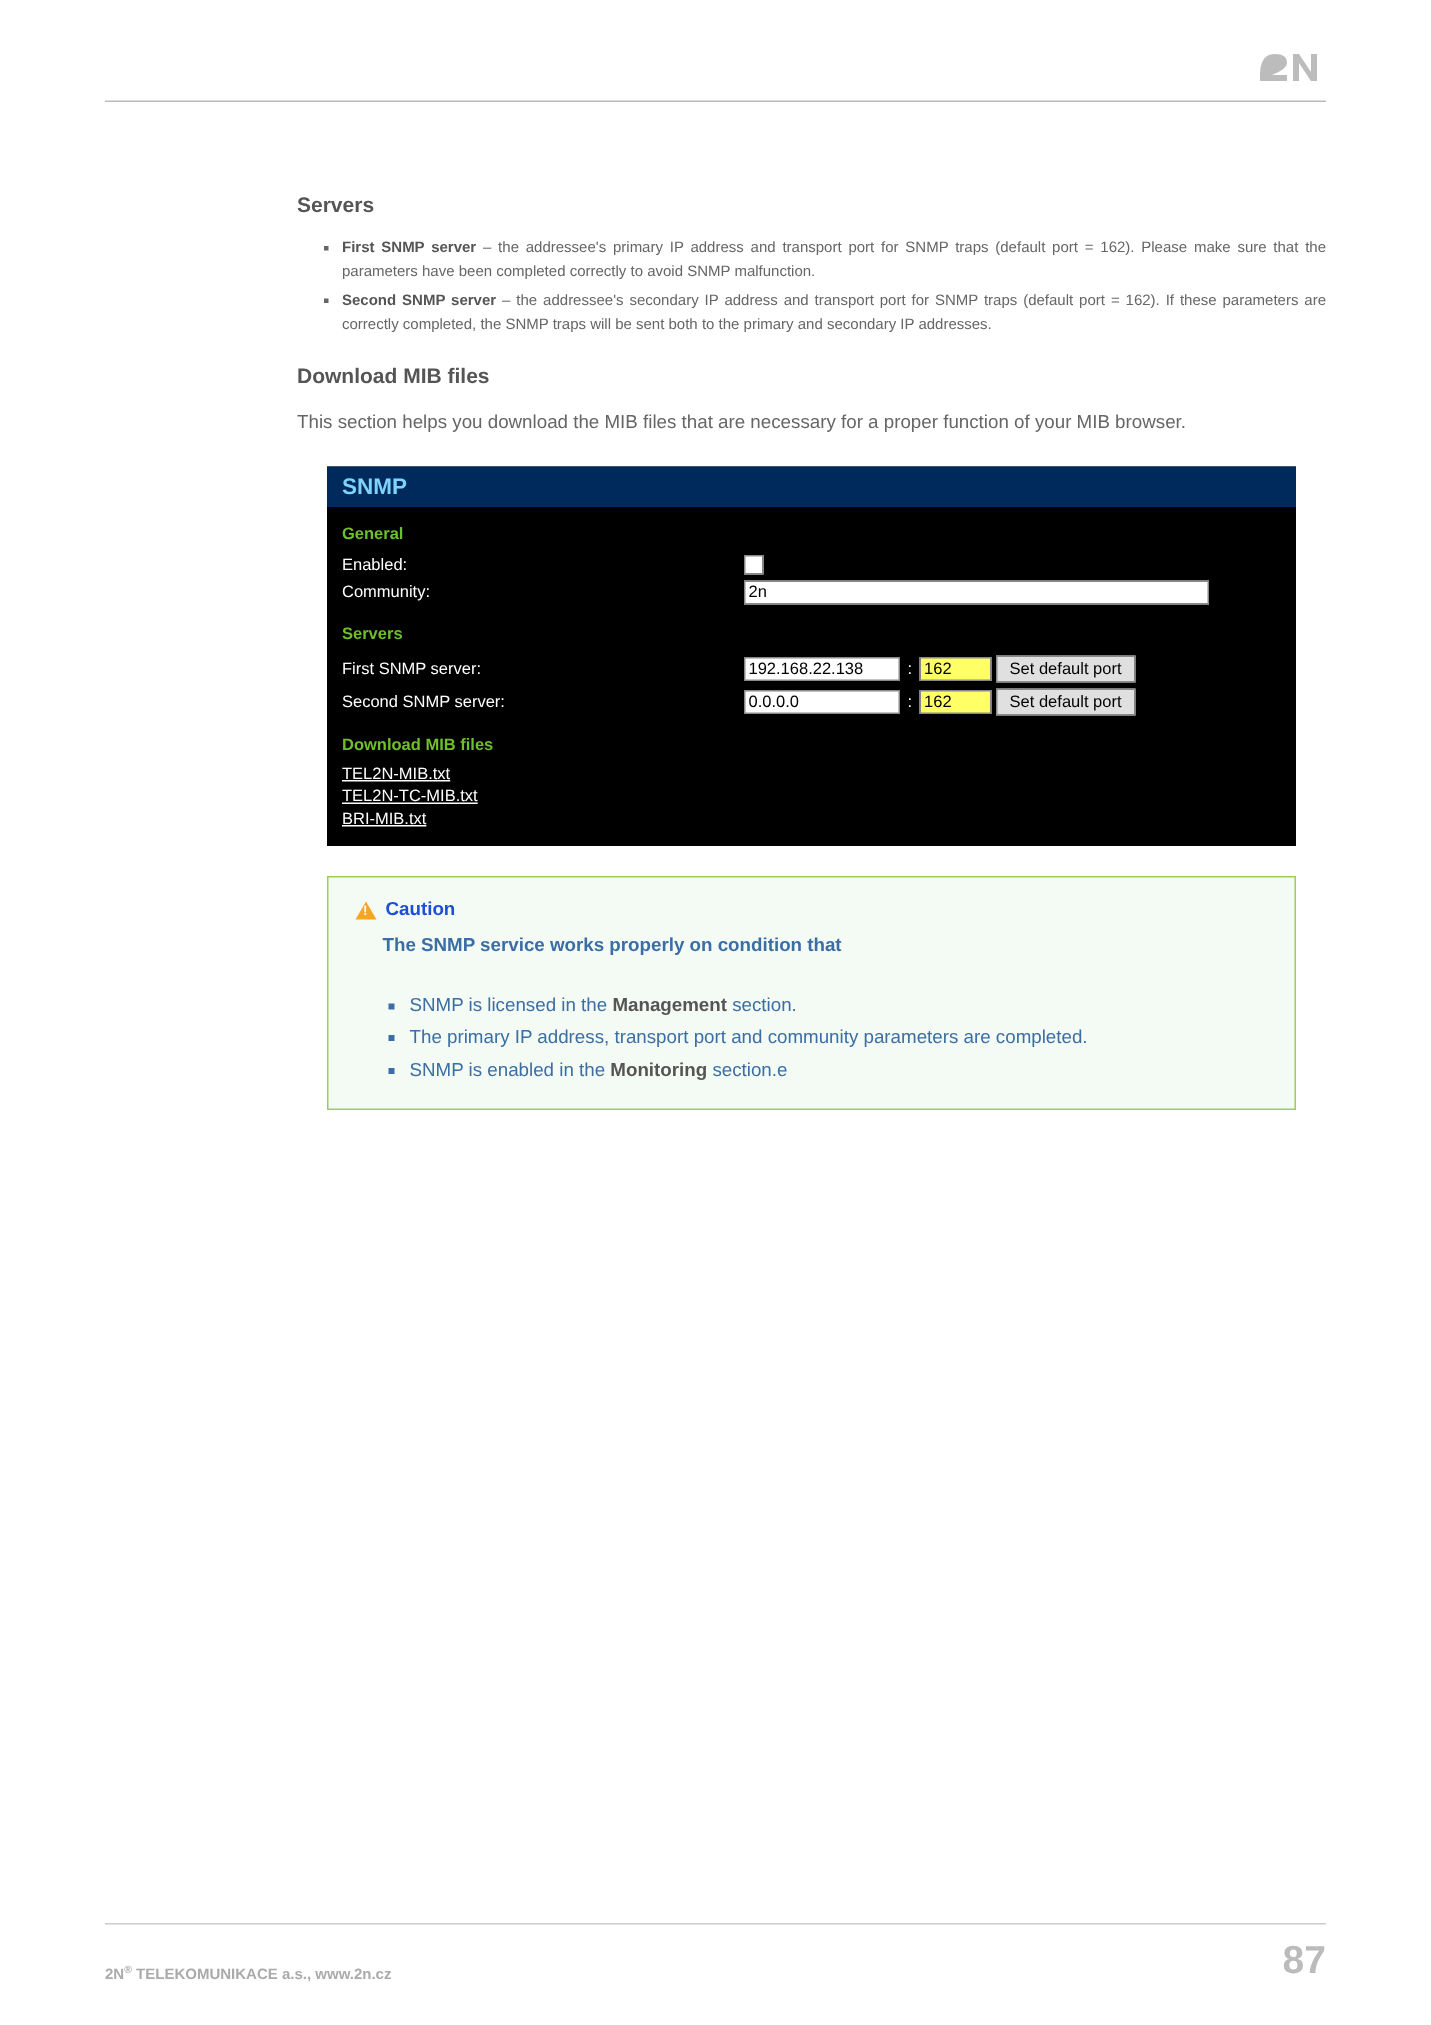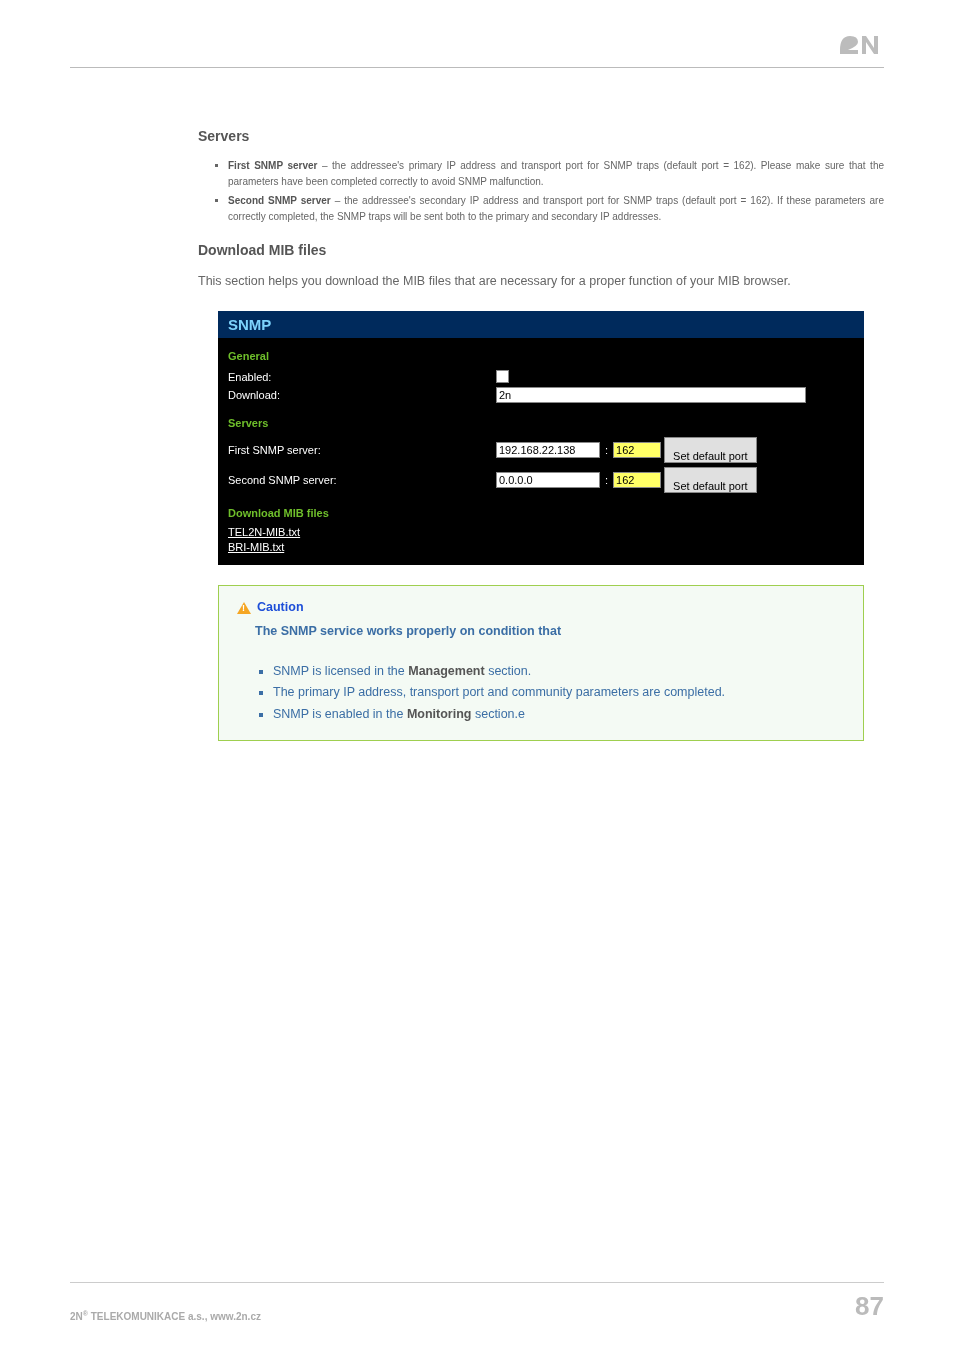--- a/index.html
+++ b/index.html
@@ -16,21 +16,21 @@
   .snmp{background:#000;color:#fff;margin:20px 20px 20px 20px;font-family:Arial,sans-serif;font-size:11px;padding-bottom:10px}
   .snmp-h{background:#002a5c;color:#7dd3fc;font-weight:bold;font-size:15px;padding:5px 10px}
   .snmp-sec{color:#6fbf2b;font-weight:bold;padding:12px 10px 6px}
   .snmp-row{display:flex;align-items:center;padding:2px 10px}
   .snmp-row .lbl{width:268px}
   .snmp-row .val{display:flex;gap:3px;align-items:center}
   .inp{background:#fff;color:#000;border:1px solid #888;height:16px;padding:0 2px;font-size:11px}
   .ip{width:104px}
   .colon{padding:0 2px}
   .port{width:48px;background:#ffff66}
-  .btn{background:#e0e0e0;color:#000;border:1px solid #888;height:18px;padding:12px 8px;font-size:11px}
+  .btn{background:#e0e0e0;color:#000;border:1px solid #888;height:18px;padding:0 8px;font-size:11px}
   .chk{width:13px;height:13px;background:#fff;border:1px solid #888}
   .lnk{color:#fff;text-decoration:underline;display:block;padding:0 10px;line-height:1.35}
   .caution{border:1px solid #9fcf4f;background:#f4faf4;padding:14px 18px;margin:18px 20px;font-size:12.5px;color:#3b6ea5}
   .caution .ttl{font-weight:bold;color:#1d4ed8;margin-bottom:10px}
   .warn-ico{display:inline-block;width:0;height:0;border-left:7px solid transparent;border-right:7px solid transparent;border-bottom:12px solid #f5a623;margin-right:6px;vertical-align:middle;position:relative}
   .warn-ico::after{content:"!";position:absolute;left:-2px;top:1px;font-size:9px;font-weight:bold;color:#fff}
   .caution ul{padding-left:36px;margin-top:24px}
   .caution li{list-style:square;line-height:1.55;margin-bottom:2px}
   .footer{position:absolute;bottom:28px;left:70px;right:70px;border-top:1px solid #ccc;padding-top:8px;display:flex;justify-content:space-between;align-items:flex-end}
   .footer .fl{font-size:10px;color:#aaa;font-weight:bold}
@@ -61,21 +61,21 @@
     <div class="snmp">
       <div class="snmp-h">SNMP</div>
       <div class="snmp-sec">General</div>
       <div class="snmp-row">
         <div class="lbl">Enabled:</div>
         <div class="val">
             <span class="chk"></span>
           </div>
       </div>
       <div class="snmp-row">
-        <div class="lbl">Download:</div>
+        <div class="lbl">Community:</div>
         <div class="val">
             <input class="inp" style="width: 310px;" value="2n">
           </div>
       </div>
       <div class="snmp-sec">Servers</div>
       <div class="snmp-row">
         <div class="lbl">First SNMP server:</div>
         <div class="val">
           <input class="inp ip" value="192.168.22.138" style="">
             <span class="colon">:</span>
@@ -87,20 +87,21 @@
         <div class="lbl">Second SNMP server:</div>
         <div class="val">
           <input class="inp ip" value="0.0.0.0" style="">
             <span class="colon">:</span>
             <input class="inp port" value="162" style="">
           <button class="btn">Set default port</button>
         </div>
       </div>
       <div class="snmp-sec">Download MIB files</div>
       <a class="lnk">TEL2N-MIB.txt</a>
+      <a class="lnk">TEL2N-TC-MIB.txt</a>
       <a class="lnk">BRI-MIB.txt</a>
     </div>
 
     <div class="caution">
       <div class="ttl"><span class="warn-ico"></span><span>Caution</span></div>
       <div style="font-weight:bold;margin:0 0 8px 18px">The SNMP service works properly on condition that</div>
       <ul>
         <li><span>SNMP is licensed in the </span><span class="b">Management</span><span> section.</span></li>
         <li><span>The primary IP address, transport port and community parameters are completed.</span></li>
         <li><span>SNMP is enabled in the </span><span class="b">Monitoring</span><span> section.e</span></li>

